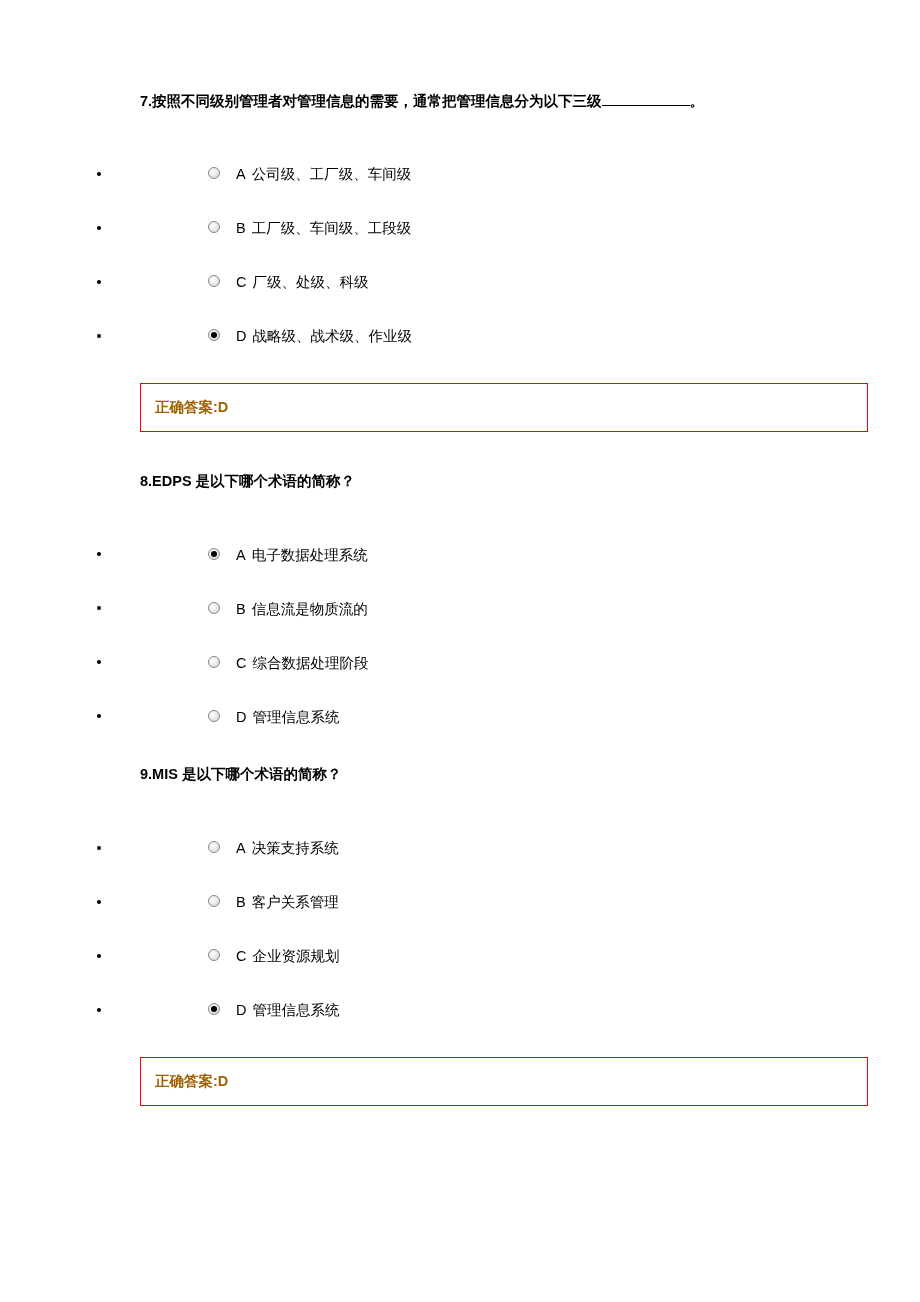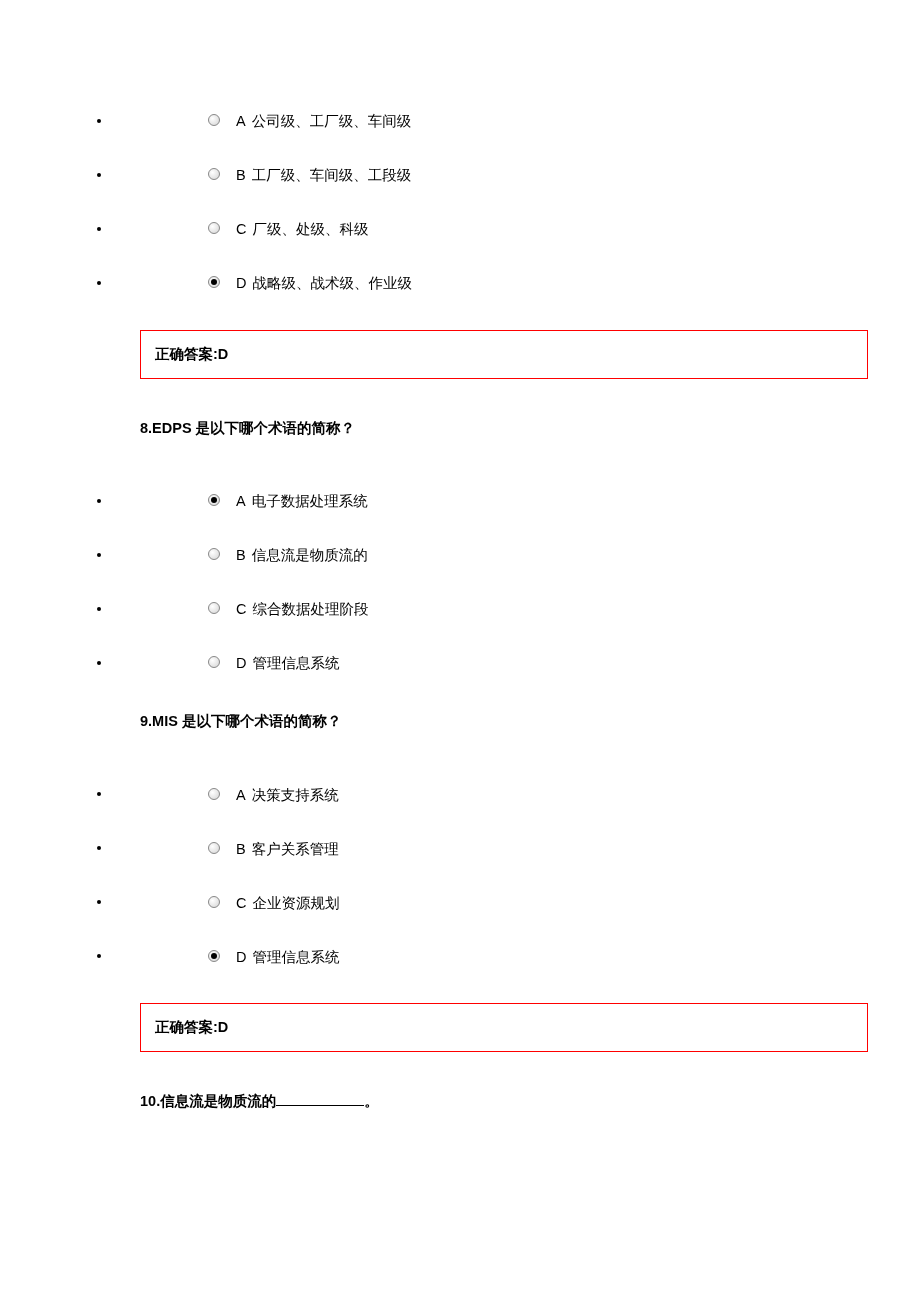--- a/index.html
+++ b/index.html
@@ -72,32 +72,35 @@
   }
   .opt-text {
     display: inline-block;
     font-size: 14.5px;
     vertical-align: middle;
   }
   .answer-box {
     margin: 21px 52px 38px 140px;
     border: 1px solid #ff0000;
     padding: 14px 14px;
-    color: #000000;
+    color: #a16207;
     font-weight: bold;
     font-size: 14.5px;
   }
   .answer-label { display: inline; }
   .answer-val { display: inline; }
 </style>
 </head>
 <body>
 
 <div class="page">
 
+  <div class="question-stem">
+    <span>7.</span><span>按照不同级别管理者对管理信息的需要，通常把管理信息分为以下三级</span><span class="blank"></span><span>。</span>
+  </div>
   <ul class="options">
     <li><span class="opt-wrap"><span class="radio"></span><span class="opt-letter">A</span><span class="opt-text">公司级、工厂级、车间级</span></span></li>
     <li><span class="opt-wrap"><span class="radio"></span><span class="opt-letter">B</span><span class="opt-text">工厂级、车间级、工段级</span></span></li>
     <li><span class="opt-wrap"><span class="radio"></span><span class="opt-letter">C</span><span class="opt-text">厂级、处级、科级</span></span></li>
     <li><span class="opt-wrap"><span class="radio selected"></span><span class="opt-letter">D</span><span class="opt-text">战略级、战术级、作业级</span></span></li>
   </ul>
   <div class="answer-box">
     <span class="answer-label">正确答案:</span><span class="answer-val">D</span>
   </div>
 
@@ -117,17 +120,14 @@
   <ul class="options">
     <li><span class="opt-wrap"><span class="radio"></span><span class="opt-letter">A</span><span class="opt-text">决策支持系统</span></span></li>
     <li><span class="opt-wrap"><span class="radio"></span><span class="opt-letter">B</span><span class="opt-text">客户关系管理</span></span></li>
     <li><span class="opt-wrap"><span class="radio"></span><span class="opt-letter">C</span><span class="opt-text">企业资源规划</span></span></li>
     <li><span class="opt-wrap"><span class="radio selected"></span><span class="opt-letter">D</span><span class="opt-text">管理信息系统</span></span></li>
   </ul>
   <div class="answer-box">
     <span class="answer-label">正确答案:</span><span class="answer-val">D</span>
   </div>
 
-  <div class="question-stem">
-    <span>10.</span><span>信息流是物质流的</span><span class="blank"></span><span>。</span>
-  </div>
 
 </div>
 
 </body></html>

